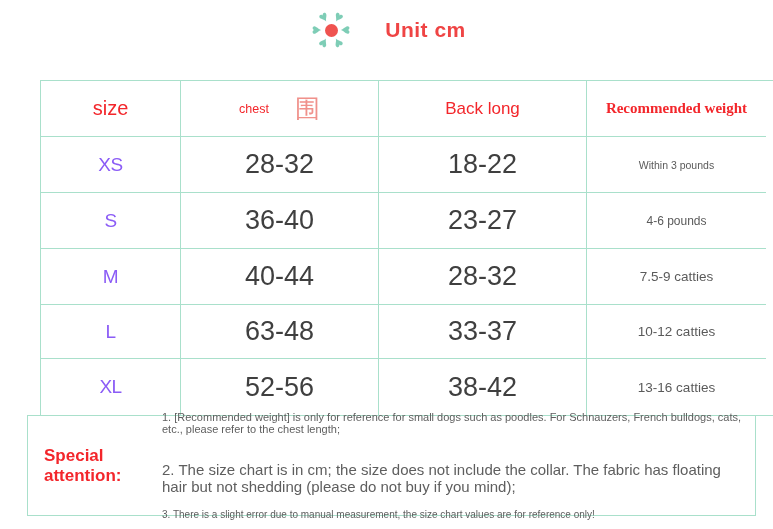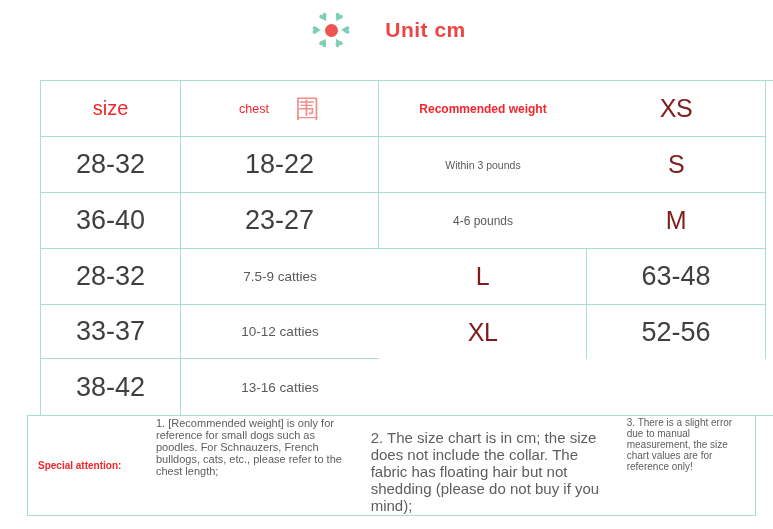--- a/index.html
+++ b/index.html
@@ -52,40 +52,40 @@
     text-align: center;
   }
   .cell.last-col { border-right: none; }
   .cell.last-row { border-bottom: none; }
 
   .th-size   { font-size: 20px; color: #f3262b; }
   .th-chest  { font-size: 12.5px; color: #f3262b; gap: 26px; }
   .chest-stamp { font-size: 25px; line-height: 26px; color: #f0918b;
                  font-family: "DejaVu Sans", sans-serif; }
   .th-back   { font-size: 17px; color: #f3262b; }
-  .th-weight { font-size: 12px; font-weight: bold; color: #f3262b; }
+  .th-weight { font-size: 15px; font-weight: bold; color: #f3262b; font-family: Liberation Serif, serif; }
 
-  .c-size  { font-size: 25px; color: #7f1d1d; letter-spacing: -.5px; }
+  .c-size  { font-size: 19px; color: #8b5cf6; letter-spacing: -.5px; }
   .c-num   { font-size: 27px; color: #3f3f3f; }
   .c-weight { color: #5a5a5a; font-size: 13.5px; }
   .r0 .c-weight, .c-weight.w-small { font-size: 10.5px; }
   .c-weight.w-mid { font-size: 12px; }
 
   
   .notes-box {
     position: absolute; left: 27px; top: 415px; width: 729px; height: 101px;
     border: 1px solid #a9e0cb; background: #fff;
     display: flex; align-items: center;
   }
   .notes-label {
-    flex: 0 0 auto; width: 112px; margin-left: 10px;
-    color: #f3262b; font-size: 10px; font-weight: bold;
+    flex: 0 0 auto; width: 112px; margin-left: 16px;
+    color: #f3262b; font-size: 17px; font-weight: bold;
   }
   .notes-list {
-    flex: 1; display: flex; flex-direction: row; justify-content: space-between;
+    flex: 1; display: flex; flex-direction: column; justify-content: space-between;
     gap: 14px; padding: 0 14px 0 6px; color: #5e5e5e;
   }
   .note-0 { font-size: 11px; }
   .note-1 { font-size: 15px; margin-top: 12px; }
   .note-2 { font-size: 10px; }
 </style>
 </head>
 <body>
 
 <div class="page">
@@ -103,33 +103,35 @@
     <div class="unit-title">Unit cm</div>
   </div>
 
   <div class="size-table">
 
     <div class="cell th-size">size</div>
     <div class="cell th-chest">
       <span>chest</span>
       <span class="chest-stamp">围</span>
     </div>
+    <div class="cell th-back">Back long</div>
     <div class="cell th-weight last-col">Recommended weight</div>
 
     <div class="cell c-size">XS</div>
     <div class="cell c-num">28-32</div>
     <div class="cell c-num">18-22</div>
     <div class="cell c-weight w-small last-col">Within 3 pounds</div>
 
     <div class="cell c-size">S</div>
     <div class="cell c-num">36-40</div>
     <div class="cell c-num">23-27</div>
     <div class="cell c-weight w-mid last-col">4-6 pounds</div>
 
     <div class="cell c-size">M</div>
+    <div class="cell c-num">40-44</div>
     <div class="cell c-num">28-32</div>
     <div class="cell c-weight last-col">7.5-9 catties</div>
 
     <div class="cell c-size">L</div>
     <div class="cell c-num">63-48</div>
     <div class="cell c-num">33-37</div>
     <div class="cell c-weight last-col">10-12 catties</div>
 
     <div class="cell c-size last-row">XL</div>
     <div class="cell c-num last-row">52-56</div>

